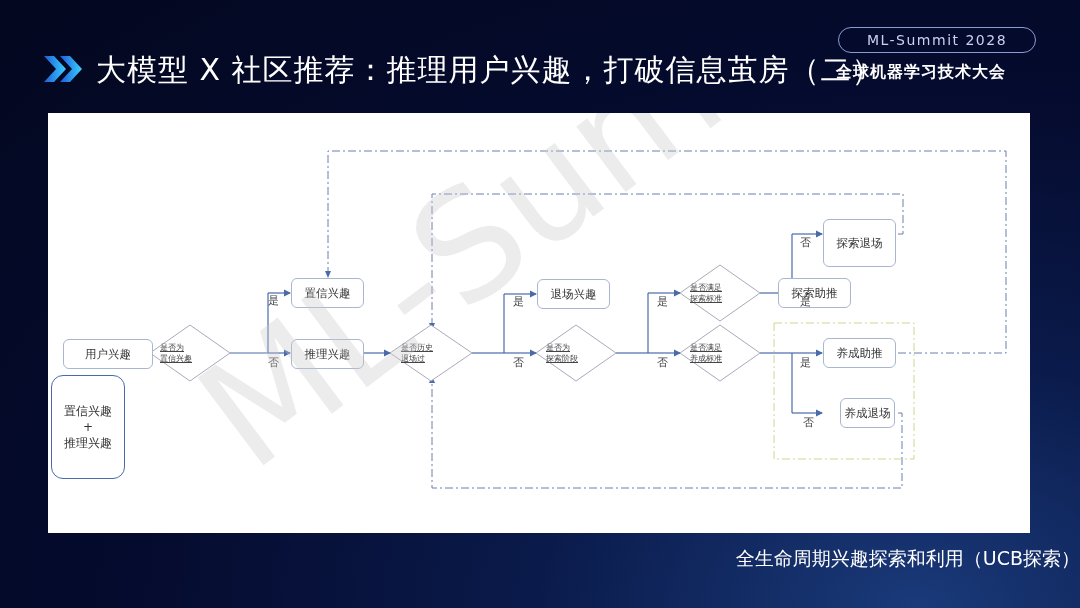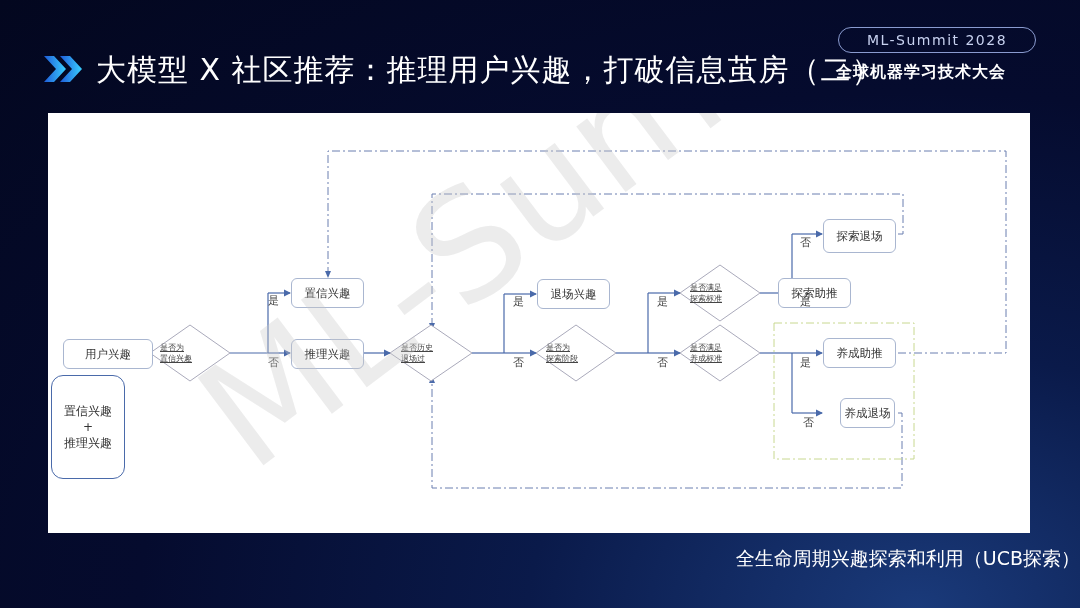--- a/index.html
+++ b/index.html
@@ -103,21 +103,21 @@
 
   <div class="node" style="left:15px;top:226px;width:90px;height:30px">用户兴趣</div>
   <div class="node" style="left:3px;top:262px;width:74px;height:104px;border:1.5px solid #4a6aaa;border-radius:12px;flex-direction:column;font-size:12px;line-height:16px">
     <span>置信兴趣</span>
     <span>+</span>
     <span>推理兴趣</span>
   </div>
   <div class="node" style="left:243px;top:165px;width:73px;height:30px">置信兴趣</div>
   <div class="node" style="left:243px;top:226px;width:73px;height:30px">推理兴趣</div>
   <div class="node" style="left:489px;top:166px;width:73px;height:30px">退场兴趣</div>
-  <div class="node" style="left:775px;top:106px;width:73px;height:34px">探索退场</div>
+  <div class="node" style="left:775px;top:106px;width:73px;height:48px">探索退场</div>
   <div class="node" style="left:730px;top:165px;width:73px;height:30px">探索助推</div>
   <div class="node" style="left:775px;top:225px;width:73px;height:30px">养成助推</div>
   <div class="node" style="left:792px;top:285px;width:55px;height:30px">养成退场</div>
 
   <div class="dtext" style="left:112px;top:229px;width:60px"><span>是否为</span><br><span>置信兴趣</span></div>
   <div class="dtext" style="left:353px;top:229px;width:60px"><span>是否历史</span><br><span>退场过</span></div>
   <div class="dtext" style="left:498px;top:229px;width:60px"><span>是否为</span><br><span>探索阶段</span></div>
   <div class="dtext" style="left:642px;top:169px;width:60px"><span>是否满足</span><br><span>探索标准</span></div>
   <div class="dtext" style="left:642px;top:229px;width:60px"><span>是否满足</span><br><span>养成标准</span></div>
 

